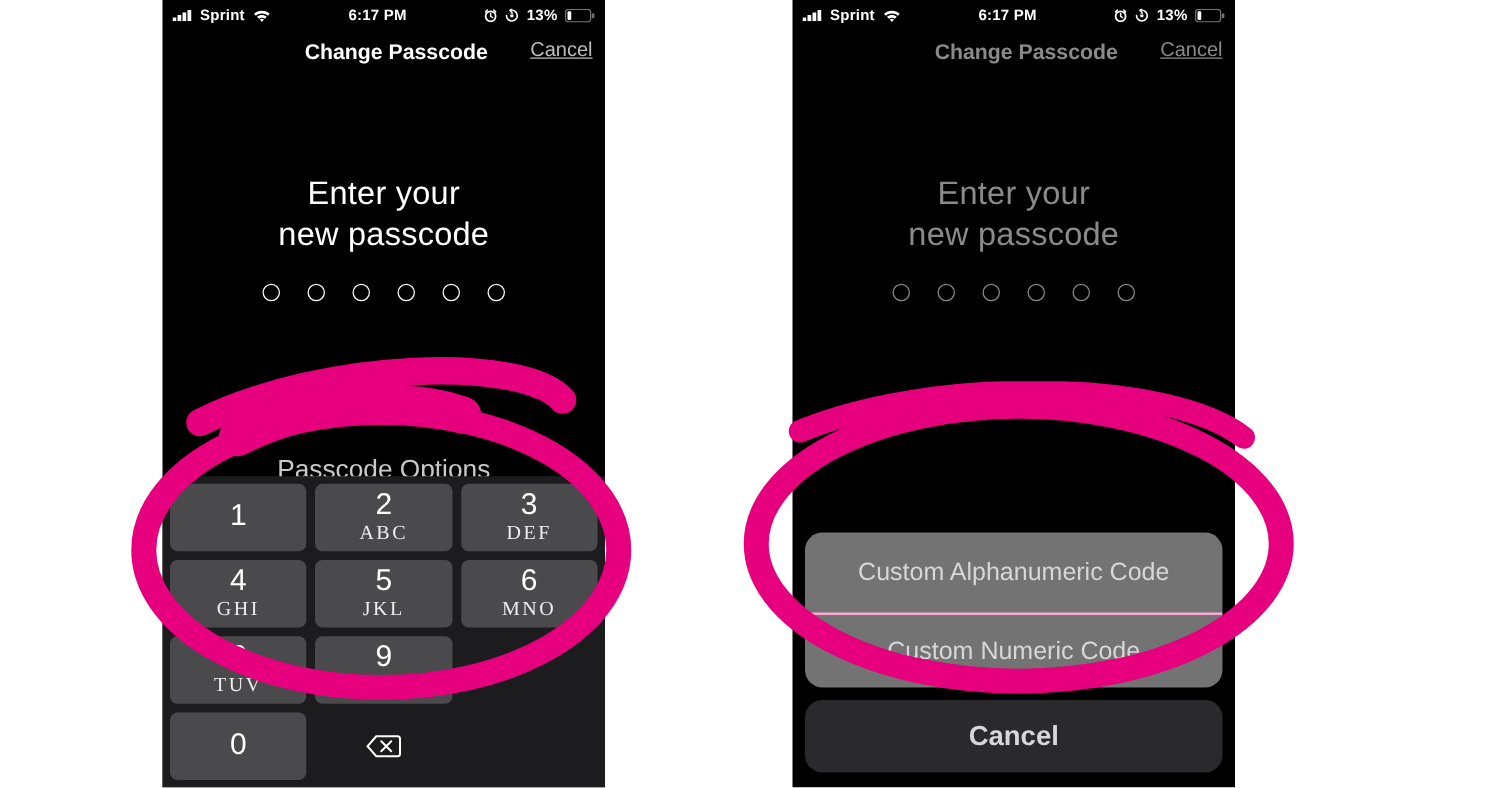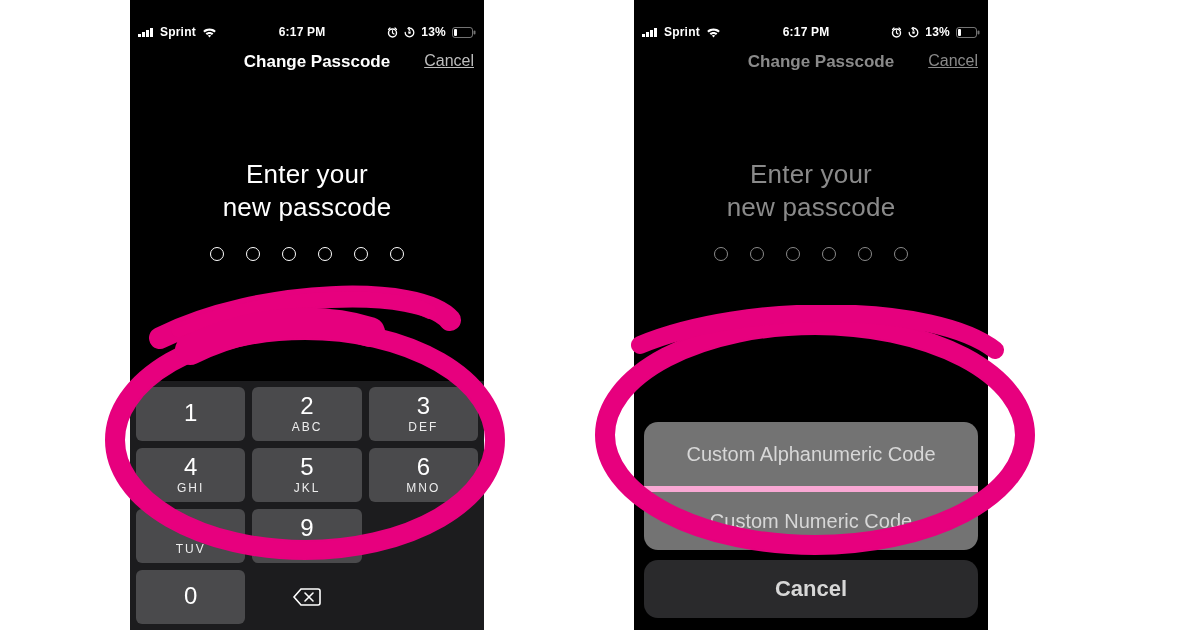--- a/index.html
+++ b/index.html
@@ -34,21 +34,20 @@
   
   .status-bar {
     display: flex;
     align-items: center;
     justify-content: space-between;
     height: 20px;
     padding: 2px 8px 0 8px;
     font-size: 12px;
     font-weight: 600;
     letter-spacing: .2px;
-    margin-top: 20px;
   }
   .status-left, .status-right { display:flex; align-items:center; gap:6px; }
   .status-center { font-weight:600; }
 
   .signal-icon, .wifi-icon, .battery-icon, .alarm-icon, .lock-icon {
     display: inline-flex;
     align-items: center;
   }
 
   
@@ -120,42 +119,42 @@
   .key {
     background:#4a4a4c;
     border-radius:6px;
     display:flex;
     flex-direction:column;
     align-items:center;
     justify-content:center;
     color:#fff;
   }
   .key .num { font-size:24px; font-weight:400; line-height:1; }
-  .key .let { font-size:12px; letter-spacing:2px; margin-top:2px; opacity:.9; }
+  .key .let { font-size:16px; letter-spacing:2px; margin-top:2px; opacity:.9;font-family:Liberation Serif, serif; }
   .key.util { background:transparent; justify-content:center; }
   .key.util svg { display:block; }
 
   
   .sheet-wrap {
     position:absolute;
     left:10px; right:10px; bottom:12px;
   }
   .sheet {
     background:#737373;
     border-radius:14px;
     overflow:hidden;
   }
   .sheet-item {
     height:58px;
     display:flex;
     align-items:center;
     justify-content:center;
     font-size:20px;
     color:#d7d7d7;
-    border-top:6px solid #f9a8d4;
+    border-top:2px solid #f9a8d4;
     text-align:center;
     padding:0 20px;
   }
   .sheet-item.first { border-top:none; line-height:1.1; height:64px; }
   .sheet-cancel {
     margin-top:10px;
     background:#2a2a2c;
     border-radius:14px;
     height:58px;
     display:flex;
@@ -235,20 +234,21 @@
 
     <div class="dots">
       <span class="dot"></span>
       <span class="dot"></span>
       <span class="dot"></span>
       <span class="dot"></span>
       <span class="dot"></span>
       <span class="dot"></span>
     </div>
 
+    <div class="passcode-options">Passcode Options</div>
 
     <div class="keypad">
       <div class="key">
           <span class="num">1</span>
           <span class="let"></span>
         </div>
       <div class="key">
           <span class="num">2</span>
           <span class="let">ABC</span>
         </div>

